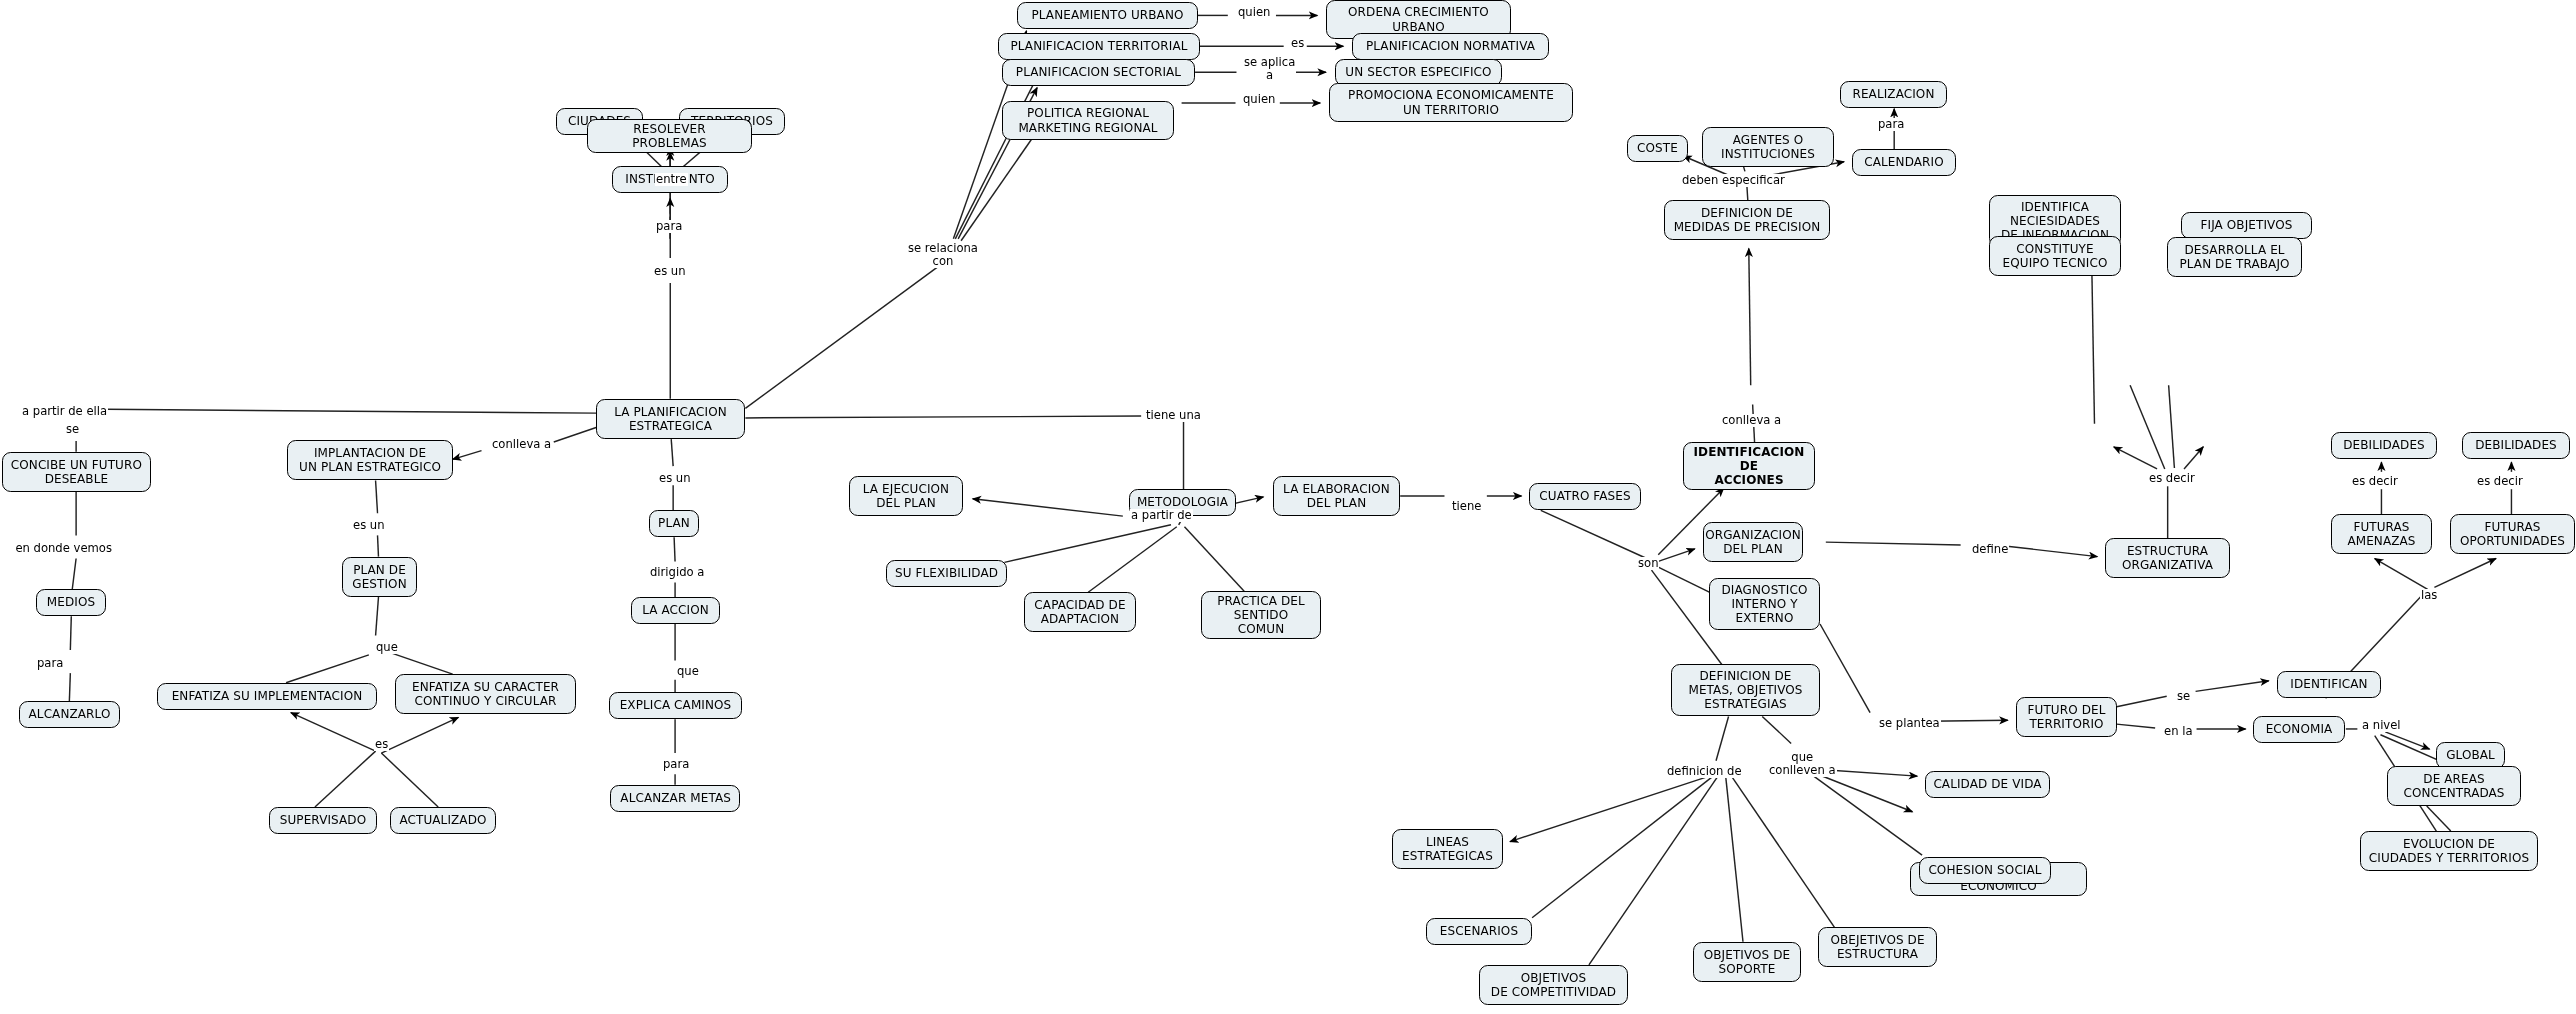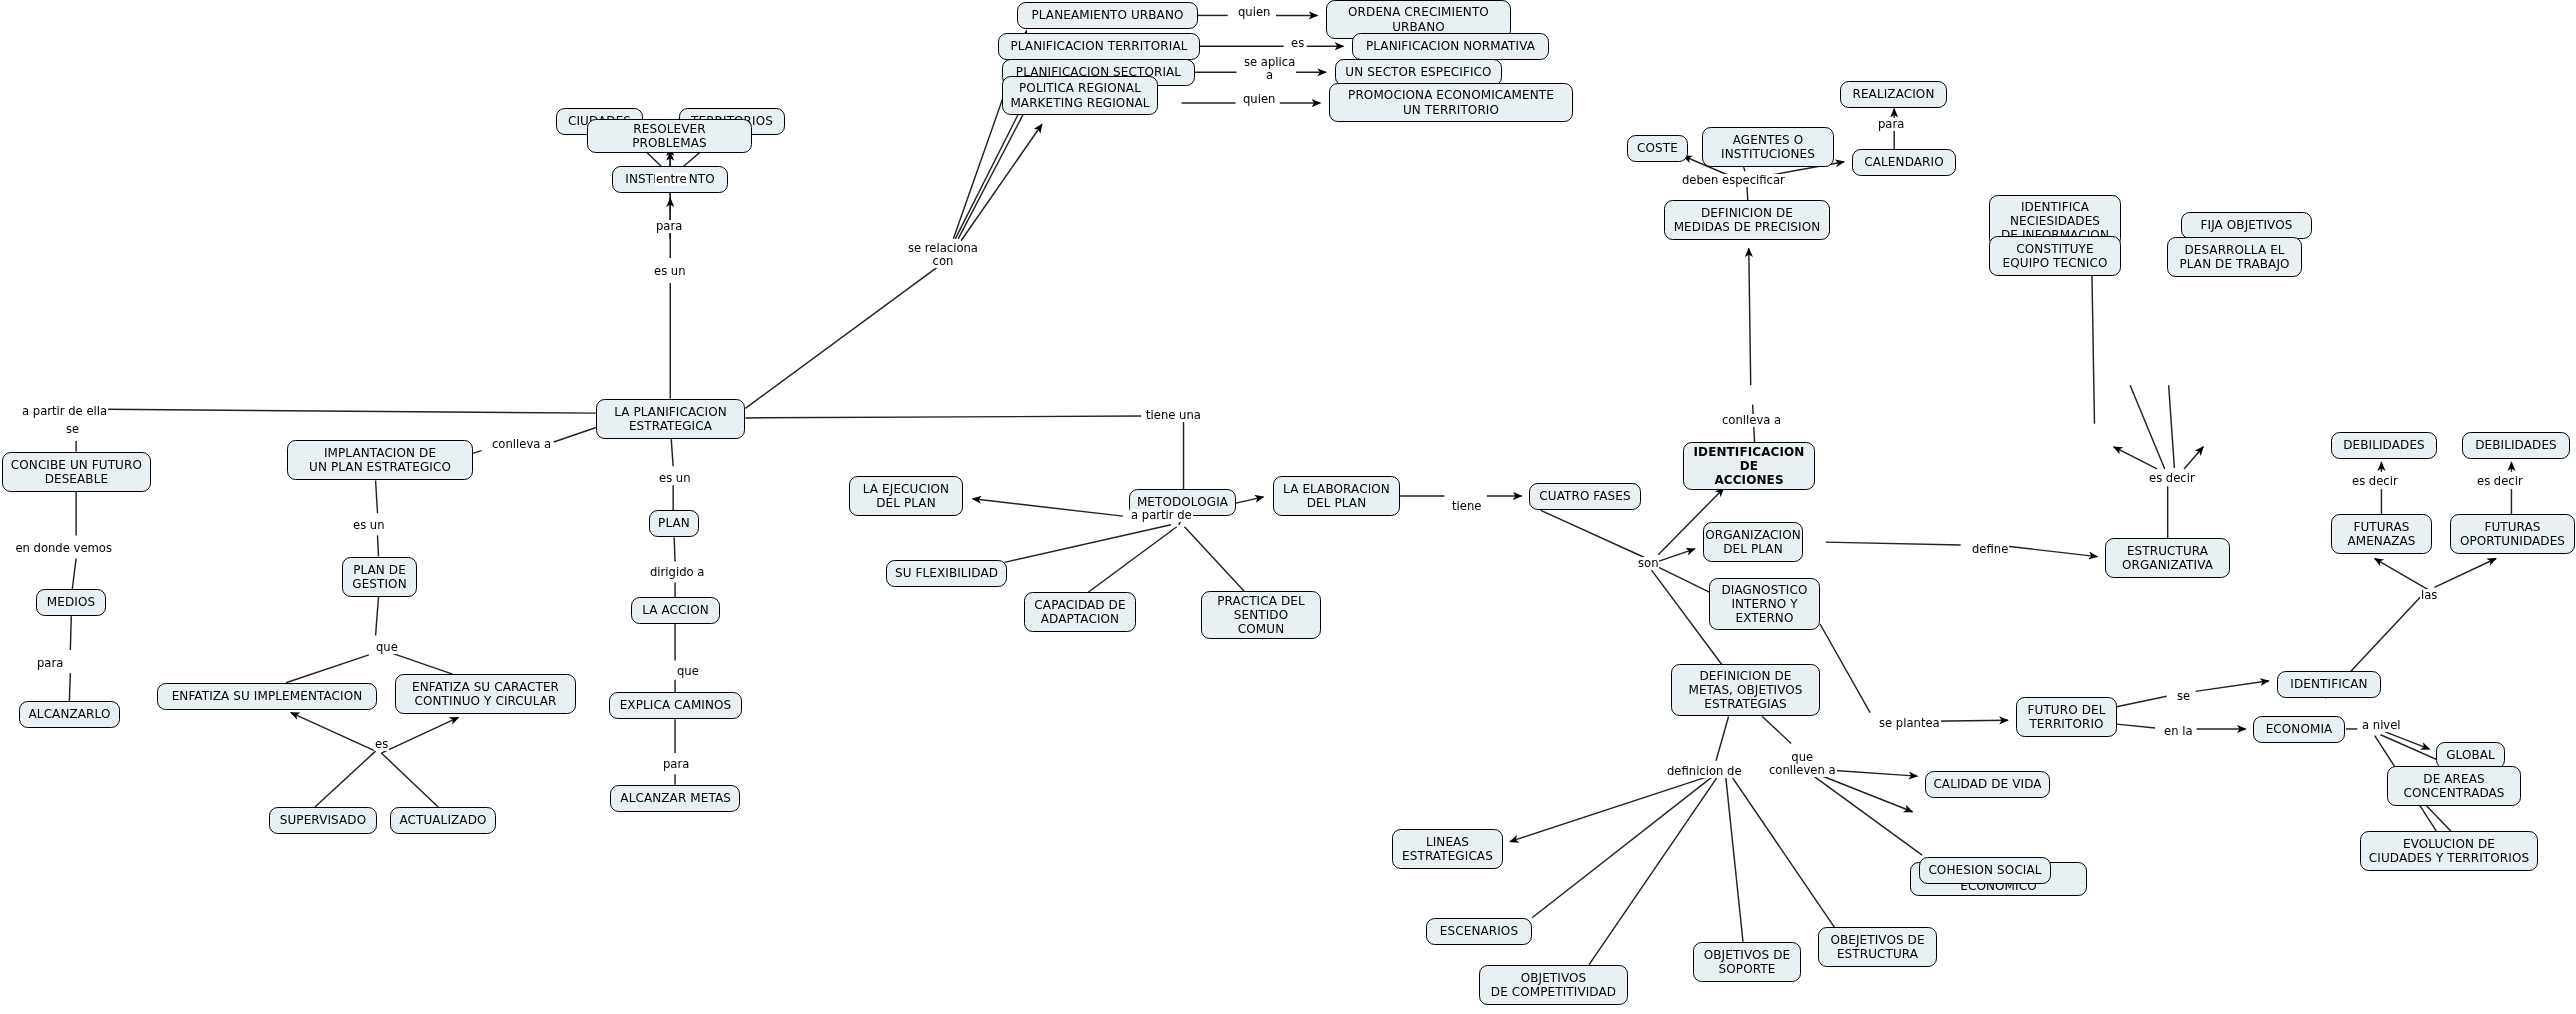--- a/index.html
+++ b/index.html
@@ -233,21 +233,21 @@
   <div id="nodes-layer">
       <div class="node" style="left: 1017px; top: 1.9px; width: 181px; min-height: 27px;">PLANEAMIENTO URBANO</div>
       <div class="node" style="left: 1326px; top: 0px; width: 185px; min-height: 39px;">ORDENA CRECIMIENTO
 URBANO</div>
       <div class="node" style="left: 998px; top: 33px; width: 202px; min-height: 27px;">PLANIFICACION TERRITORIAL</div>
       <div class="node" style="left: 1352px; top: 33px; width: 197px; min-height: 27px;">PLANIFICACION NORMATIVA</div>
       <div class="node" style="left: 556px; top: 108px; width: 87px; min-height: 27px;">CIUDADES</div>
       <div class="node" style="left: 679px; top: 108px; width: 106px; min-height: 27px;">TERRITORIOS</div>
       <div class="node" style="left: 1002px; top: 59px; width: 193px; min-height: 27px;">PLANIFICACION SECTORIAL</div>
       <div class="node" style="left: 1335px; top: 59px; width: 167px; min-height: 27px;">UN SECTOR ESPECIFICO</div>
-      <div class="node" style="left: 1002px; top: 76px; width: 156px; min-height: 39px;">POLITICA REGIONAL
+      <div class="node" style="left: 1002px; top: 101px; width: 172px; min-height: 39px;">POLITICA REGIONAL
 MARKETING REGIONAL</div>
       <div class="node" style="left: 1329px; top: 83px; width: 244px; min-height: 39px;">PROMOCIONA ECONOMICAMENTE
 UN TERRITORIO</div>
       <div class="node" style="left: 1840px; top: 81px; width: 107px; min-height: 27px;">REALIZACION</div>
       <div class="node" style="left: 587px; top: 119px; width: 165px; min-height: 27px;">RESOLEVER PROBLEMAS</div>
       <div class="node" style="left: 1627px; top: 135px; width: 61px; min-height: 27px;">COSTE</div>
       <div class="node" style="left: 1702px; top: 127px; width: 132px; min-height: 40px;">AGENTES O
 INSTITUCIONES</div>
       <div class="node" style="left: 1852px; top: 149px; width: 104px; min-height: 27px;">CALENDARIO</div>
       <div class="node" style="left: 612px; top: 166px; width: 116px; min-height: 27px;">INSTRUMENTO</div>
@@ -262,21 +262,21 @@
       <div class="node" style="left: 2167px; top: 237px; width: 135px; min-height: 40px;">DESARROLLA EL
 PLAN DE TRABAJO</div>
       <div class="node" style="left: 1.9px; top: 452px; width: 149px; min-height: 40px;">CONCIBE UN FUTURO
 DESEABLE</div>
       <div class="node" style="left: 596px; top: 399px; width: 149px; min-height: 40px;">LA PLANIFICACION
 ESTRATEGICA</div>
       <div class="node" style="left: 2331px; top: 432px; width: 106px; min-height: 27px;">DEBILIDADES</div>
       <div class="node" style="left: 2462px; top: 432px; width: 108px; min-height: 27px;">DEBILIDADES</div>
       <div class="node" style="left: 1683px; top: 442px; width: 132px; min-height: 40px; font-weight: bold;">IDENTIFICACION DE
 ACCIONES</div>
-      <div class="node" style="left: 287px; top: 440px; width: 186px; min-height: 40px;">IMPLANTACION DE
+      <div class="node" style="left: 287px; top: 440px; width: 166px; min-height: 40px;">IMPLANTACION DE
 UN PLAN ESTRATEGICO</div>
       <div class="node" style="left: 849px; top: 476px; width: 114px; min-height: 40px;">LA EJECUCION
 DEL PLAN</div>
       <div class="node" style="left: 1273px; top: 476px; width: 127px; min-height: 40px;">LA ELABORACION
 DEL PLAN</div>
       <div class="node" style="left: 1529px; top: 483px; width: 112px; min-height: 27px;">CUATRO FASES</div>
       <div class="node" style="left: 2331px; top: 514px; width: 101px; min-height: 40px;">FUTURAS
 AMENAZAS</div>
       <div class="node" style="left: 2450px; top: 514px; width: 125px; min-height: 40px;">FUTURAS
 OPORTUNIDADES</div>

